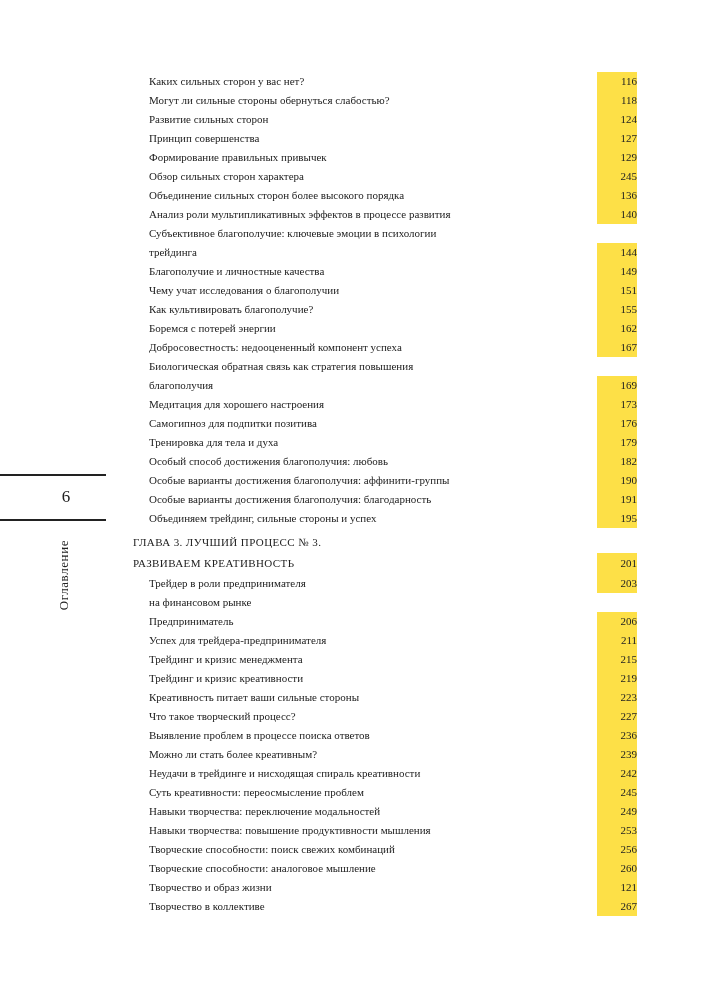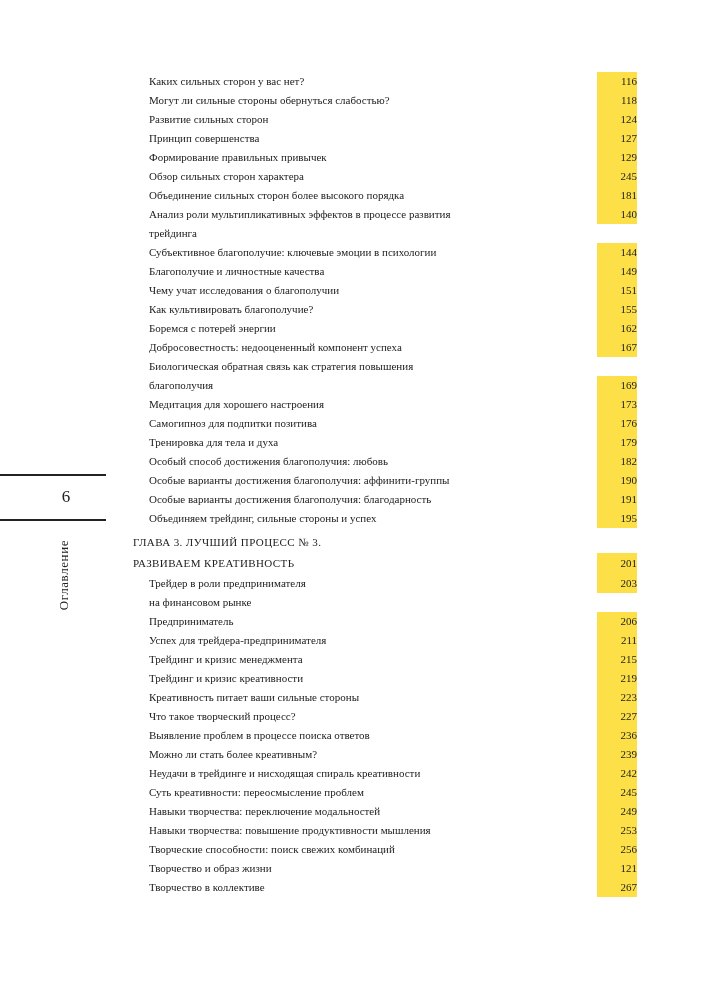--- a/index.html
+++ b/index.html
@@ -132,32 +132,32 @@
         <div class="entry">
           <div class="entry-text">
             <div class="entry-line">Обзор сильных сторон характера</div>
           </div>
           <div class="entry-page">245</div>
         </div>
         <div class="entry">
           <div class="entry-text">
             <div class="entry-line">Объединение сильных сторон более высокого порядка</div>
           </div>
-          <div class="entry-page">181</div>
+          <div class="entry-page">136</div>
         </div>
         <div class="entry">
           <div class="entry-text">
             <div class="entry-line">Анализ роли мультипликативных эффектов в процессе развития</div>
           </div>
           <div class="entry-page">140</div>
         </div>
         <div class="entry">
           <div class="entry-text">
+            <div class="entry-line">Субъективное благополучие: ключевые эмоции в психологии</div>
             <div class="entry-line">трейдинга</div>
-            <div class="entry-line">Субъективное благополучие: ключевые эмоции в психологии</div>
           </div>
           <div class="entry-page">144</div>
         </div>
         <div class="entry">
           <div class="entry-text">
             <div class="entry-line">Благополучие и личностные качества</div>
           </div>
           <div class="entry-page">149</div>
         </div>
         <div class="entry">
@@ -322,20 +322,26 @@
           <div class="entry-page">253</div>
         </div>
         <div class="entry">
           <div class="entry-text">
             <div class="entry-line">Творческие способности: поиск свежих комбинаций</div>
           </div>
           <div class="entry-page">256</div>
         </div>
         <div class="entry">
           <div class="entry-text">
+            <div class="entry-line">Творческие способности: аналоговое мышление</div>
+          </div>
+          <div class="entry-page">260</div>
+        </div>
+        <div class="entry">
+          <div class="entry-text">
             <div class="entry-line">Творчество и образ жизни</div>
           </div>
           <div class="entry-page">121</div>
         </div>
         <div class="entry">
           <div class="entry-text">
             <div class="entry-line">Творчество в коллективе</div>
           </div>
           <div class="entry-page">267</div>
         </div>

